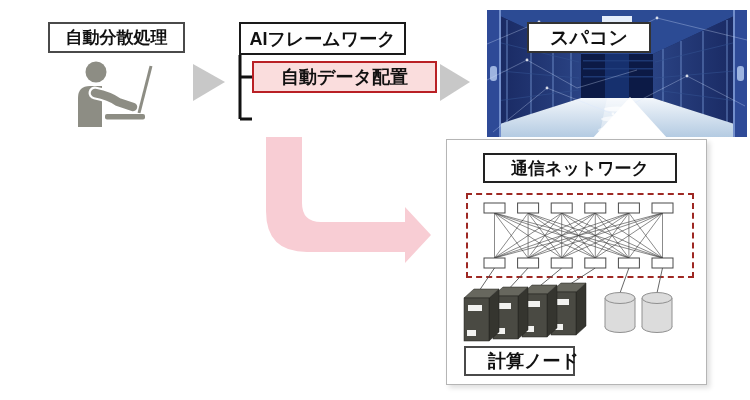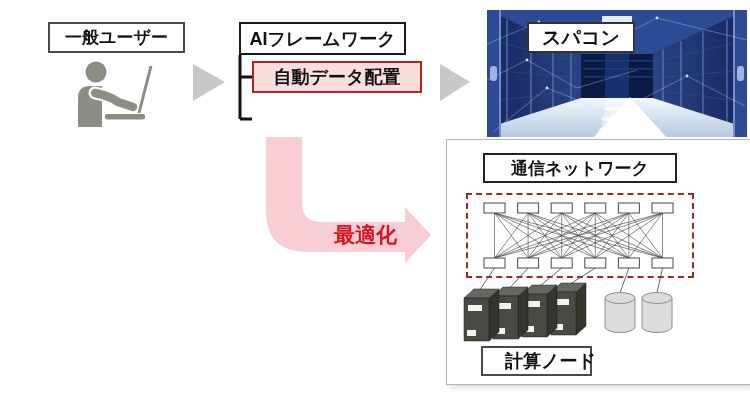--- a/index.html
+++ b/index.html
@@ -9,42 +9,42 @@
   }
   .box{
     position:absolute;background:#fff;border:2px solid #2b2b2b;
     display:flex;align-items:center;justify-content:center;
     font-weight:bold;color:#111;box-sizing:border-box;white-space:nowrap;
     z-index:4;
   }
   #user-box{left:48px;top:22px;width:137px;height:31px;font-size:17px;border-width:2px;border-color:#4a4a4a;}
   #ai-box{left:239px;top:22px;width:167px;height:33px;font-size:18px;border-color:#1a1a1a;}
   .feature-box{
-    left:252px;width:170px;height:32px;font-size:18px;
+    left:252px;width:185px;height:32px;font-size:18px;
     background:var(--feature_fill_pink,#fadddd);
     border:2px solid var(--feature_border_red,#b92025);
   }
   #feat-0{top:61px;}
   #feat-1{top:103px;}
-  #spacon-box{left:527px;top:22px;width:108px;height:31px;font-size:19px;border-color:#333;}
+  #spacon-box{left:527px;top:22px;width:124px;height:31px;font-size:19px;border-color:#333;}
   #superimg{position:absolute;left:487px;top:10px;width:260px;height:127px;overflow:hidden;z-index:1;}
   #overlay-svg{position:absolute;left:0;top:0;width:750px;height:400px;z-index:2;pointer-events:none;}
   #panel{
-    position:absolute;left:446px;top:139px;width:305px;height:246px;
+    position:absolute;left:446px;top:139px;width:261px;height:246px;
     background:#fff;border:1px solid #b5b5b5;box-sizing:border-box;
     box-shadow:3px 3px 5px rgba(0,0,0,.13);z-index:3;
   }
   #panel .box{z-index:6;}
   #net-box{left:36px;top:13px;width:194px;height:30px;font-size:17px;border-color:#222;}
   #dash-box{
     position:absolute;left:19px;top:53px;width:228px;height:85px;box-sizing:border-box;
     border:2px dashed var(--dashed_border_red,#9e2823);z-index:4;
   }
   #topo-svg{position:absolute;left:0;top:0;width:261px;height:246px;z-index:5;}
-  #compute-box{left:34px;top:206px;width:111px;height:30px;font-size:18px;border-width:2px;border-color:#4a4a4a;padding-left:28px;}
+  #compute-box{left:17px;top:206px;width:111px;height:30px;font-size:18px;border-width:2px;border-color:#4a4a4a;padding-left:28px;}
   #storage-box{left:142px;top:206px;width:98px;height:30px;font-size:18px;border-width:2px;border-color:#4a4a4a;}
   #opt-label{
     position:absolute;left:334px;top:221px;z-index:5;
     font-weight:bold;font-size:21px;color:var(--optimization_red,#d7141f);white-space:nowrap;
   }
 </style>
 </head>
 <body>
 
 <div id="stage" style="--feature_border_red: #b92025; --feature_fill_pink: #fadddd; --arrow_pink: #f8cdd4; --optimization_red: #d7141f; --dashed_border_red: #9e2823; --flow_arrow_gray: #c8c8c8; --person_gray: #8d8d84; --server_front: #4a4a43; --server_top: #67675e; --server_side: #35352f; --cylinder_fill: #dcdcdc; --cylinder_stroke: #909090;">
@@ -140,33 +140,32 @@
     <polygon points="440,64 440,101 470,82" fill="var(--flow_arrow_gray,#c8c8c8)"></polygon>
 
     <path d="M240,55 V119 M240,77 H252 M240,119 H252" stroke="#111" stroke-width="3" fill="none"></path>
 
     <path d="M266,137 L302,137 L302,203 Q302,222 321,222 L405,222 L405,207 L431,235 L405,263 L405,252 L307,252 Q266,252 266,211 Z" fill="var(--arrow_pink,#f8cdd4)"></path>
 
     <polygon points="592,139 630,97 668,139" fill="#ffffff"></polygon>
   </svg>
 
   <div class="box" id="user-box">
-    <span>一般ユーザー</span>
+    <span>自動分散処理</span>
   </div>
   <div class="box" id="ai-box">
     <span>AIフレームワーク</span>
   </div>
   <div class="box feature-box" id="feat-0">
     <span>自動データ配置</span>
   </div>
   <div class="box" id="spacon-box">
     <span>スパコン</span>
   </div>
 
-  <div id="opt-label">最適化</div>
 
   <div id="panel">
     <div id="dash-box"></div>
     <svg id="topo-svg" viewBox="0 0 261 246">
         <line x1="47.5" y1="73" x2="47.5" y2="118" stroke="#3c3c3c" stroke-width="0.6"></line>
         <line x1="47.5" y1="73" x2="81.1" y2="118" stroke="#3c3c3c" stroke-width="0.6"></line>
         <line x1="47.5" y1="73" x2="114.7" y2="118" stroke="#3c3c3c" stroke-width="0.6"></line>
         <line x1="47.5" y1="73" x2="148.3" y2="118" stroke="#3c3c3c" stroke-width="0.6"></line>
         <line x1="47.5" y1="73" x2="181.9" y2="118" stroke="#3c3c3c" stroke-width="0.6"></line>
         <line x1="47.5" y1="73" x2="215.5" y2="118" stroke="#3c3c3c" stroke-width="0.6"></line>

